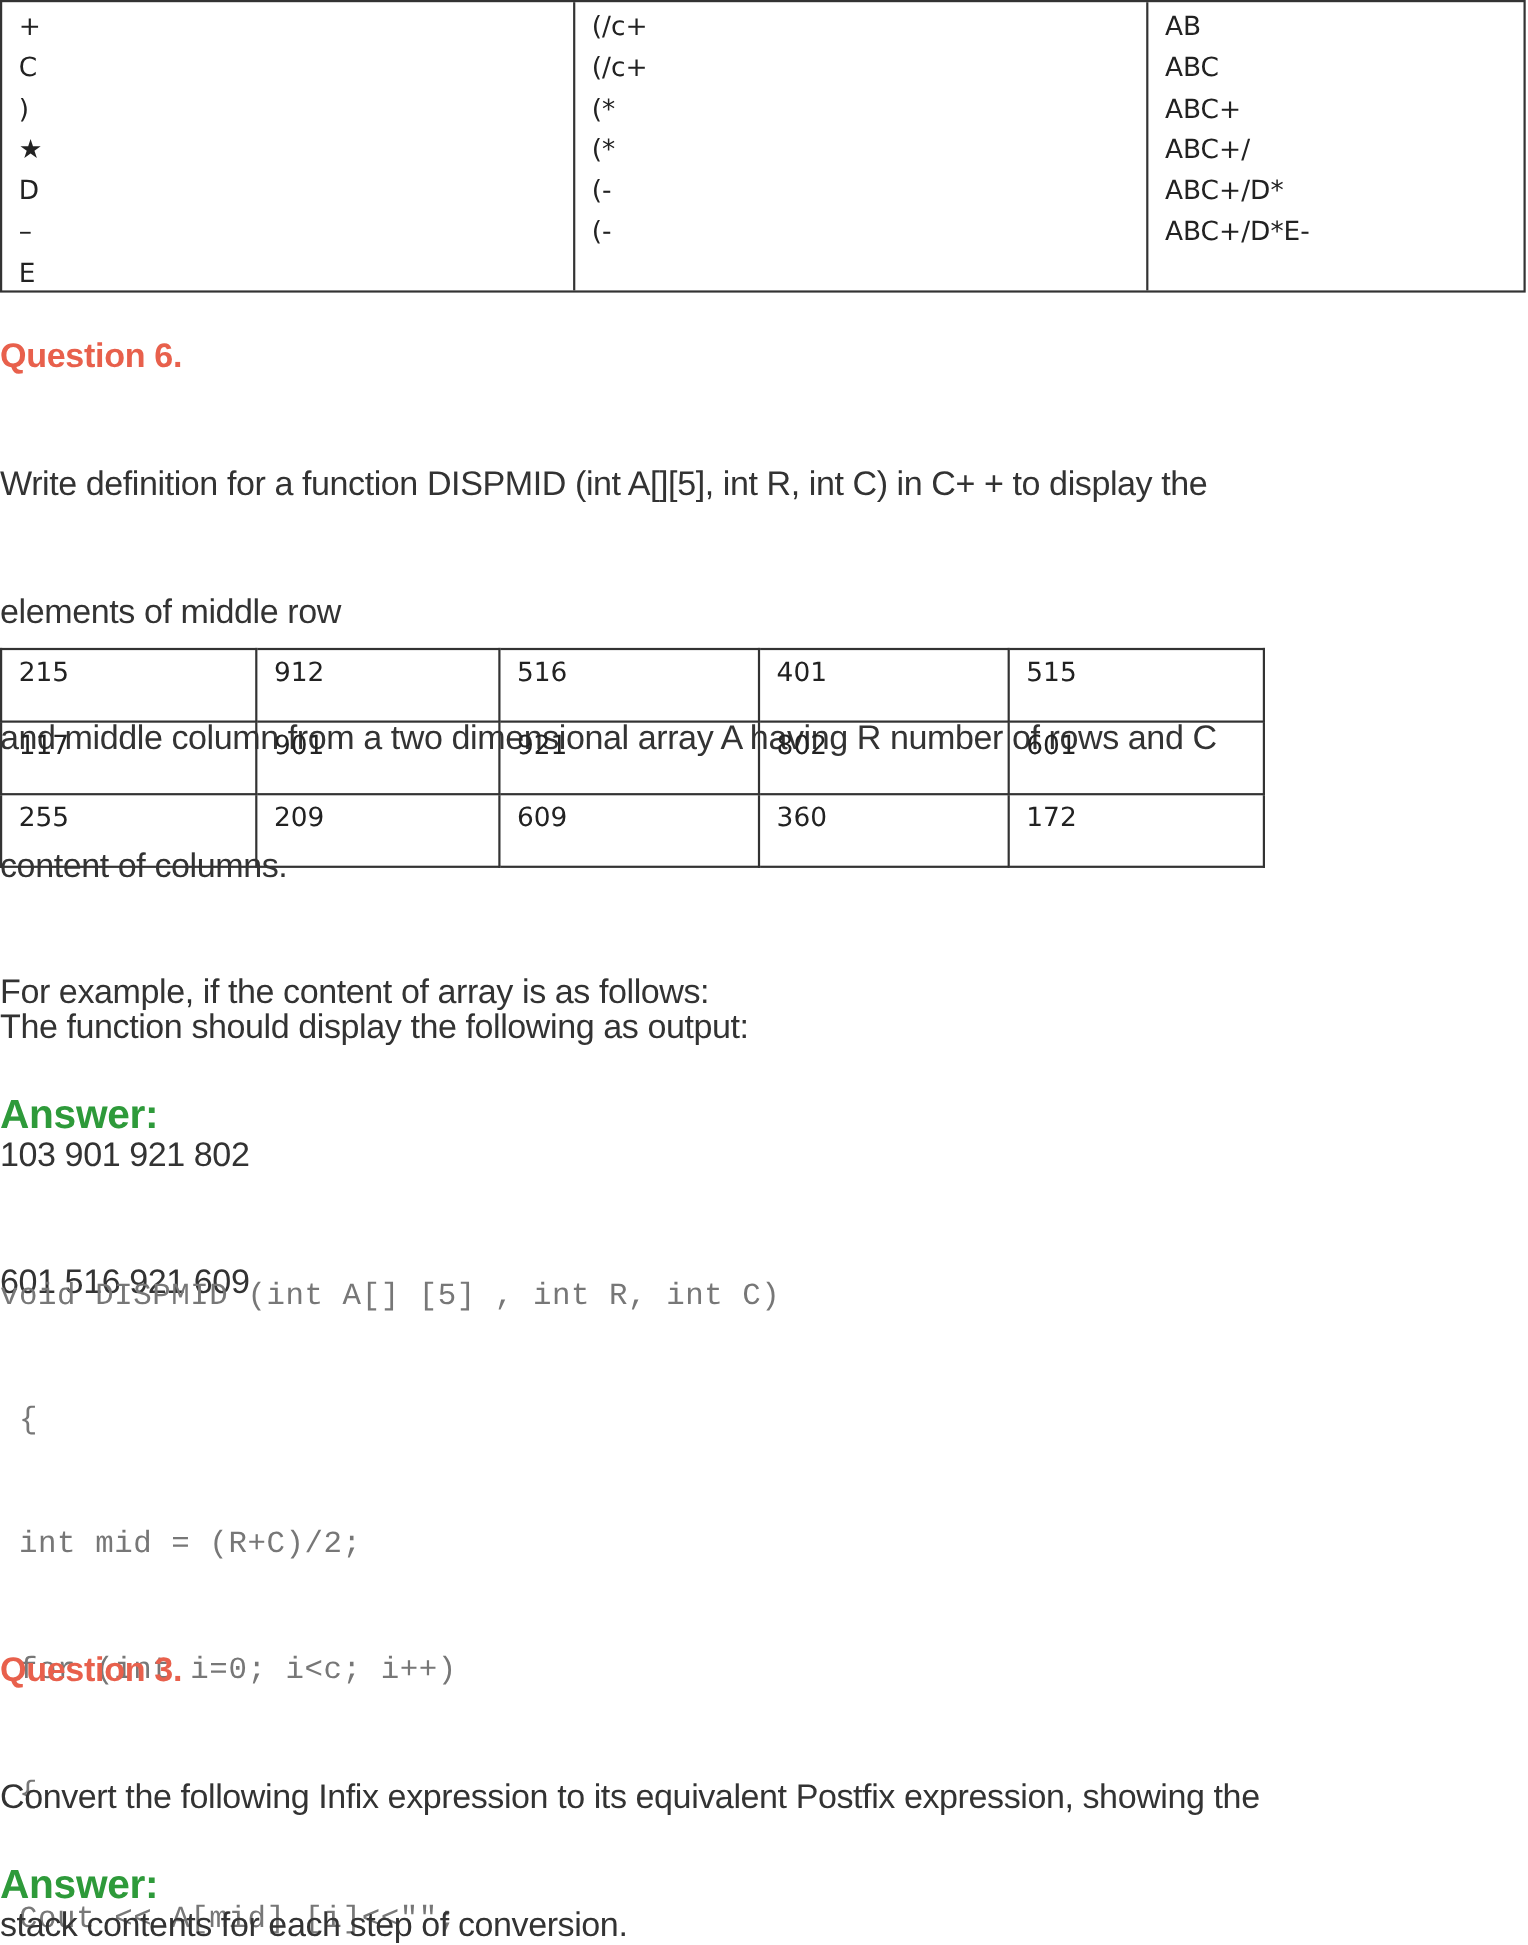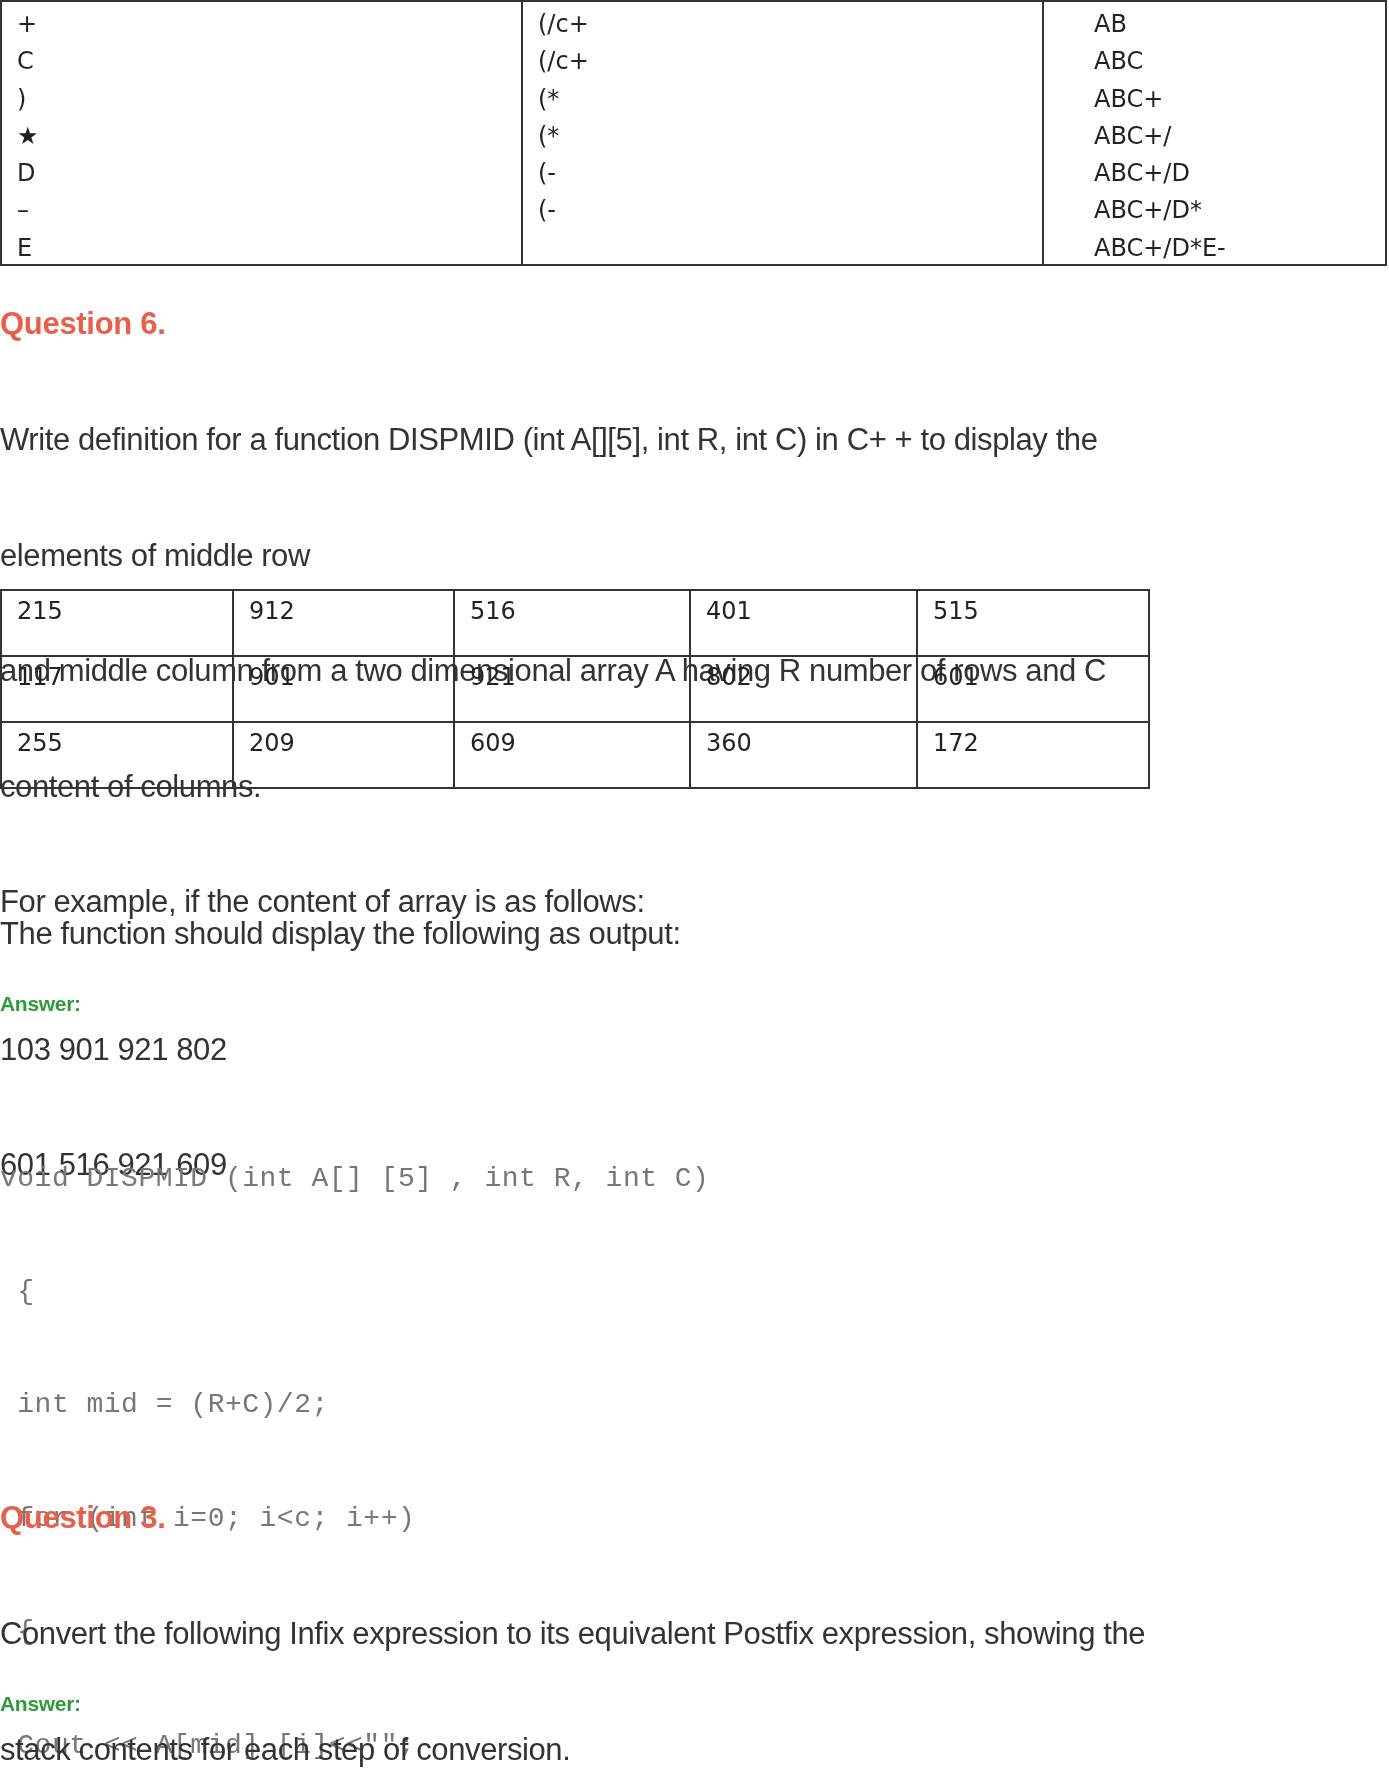--- a/index.html
+++ b/index.html
@@ -32,36 +32,36 @@
       color: #222;
     }
     .stack-col {
       box-sizing: border-box;
       padding-left: 15px;
       padding-top: 4px;
       line-height: 37.3px;
     }
     .stack-col.c1 { width: 521px; border-right: 2px solid #333; }
     .stack-col.c2 { width: 521px; border-right: 2px solid #333; }
-    .stack-col.c3 { flex: 1; margin-left: 35px; }
+    .stack-col.c3 { flex: 1; }
     .stack-col .cell { height: 37.3px; white-space: pre; }
     .star-glyph { font-size: 24px; }
 
     
     .q-heading {
       font-family: "Liberation Sans", sans-serif;
       font-weight: bold;
       font-size: 31px;
       color: #e8604c;
       letter-spacing: -0.3px;
     }
     .ans-heading {
       font-family: "Liberation Sans", sans-serif;
       font-weight: bold;
-      font-size: 21px;
+      font-size: 37px;
       color: #2e9a3a;
       letter-spacing: -0.3px;
     }
     .body-text {
       font-family: Liberation Sans, sans-serif;
       font-size: 31px;
       color: #333;
       line-height: 38.5px;
       letter-spacing: -0.4px;
       white-space: pre;
@@ -123,21 +123,20 @@
     <div class="cell">(*</div>
     <div class="cell">(-</div>
     <div class="cell">(-</div>
     <div class="cell"></div>
   </div>
   <div class="stack-col c3">
     <div class="cell">AB</div>
     <div class="cell">ABC</div>
     <div class="cell">ABC+</div>
     <div class="cell">ABC+/</div>
-    <div class="cell">ABC+/D</div>
     <div class="cell">ABC+/D*</div>
     <div class="cell">ABC+/D*E-</div>
   </div>
 </div>
 
 <div class="abs q-heading" style="left:0; top:306px;">Question 6.</div>
 <div class="abs body-text" style="left:0; top:344px;">
   <div>Write definition for a function DISPMID (int A[][5], int R, int C) in C+ + to display the</div>
   <div>elements of middle row</div>
   <div>and middle column from a two dimensional array A having R number of rows and C</div>

